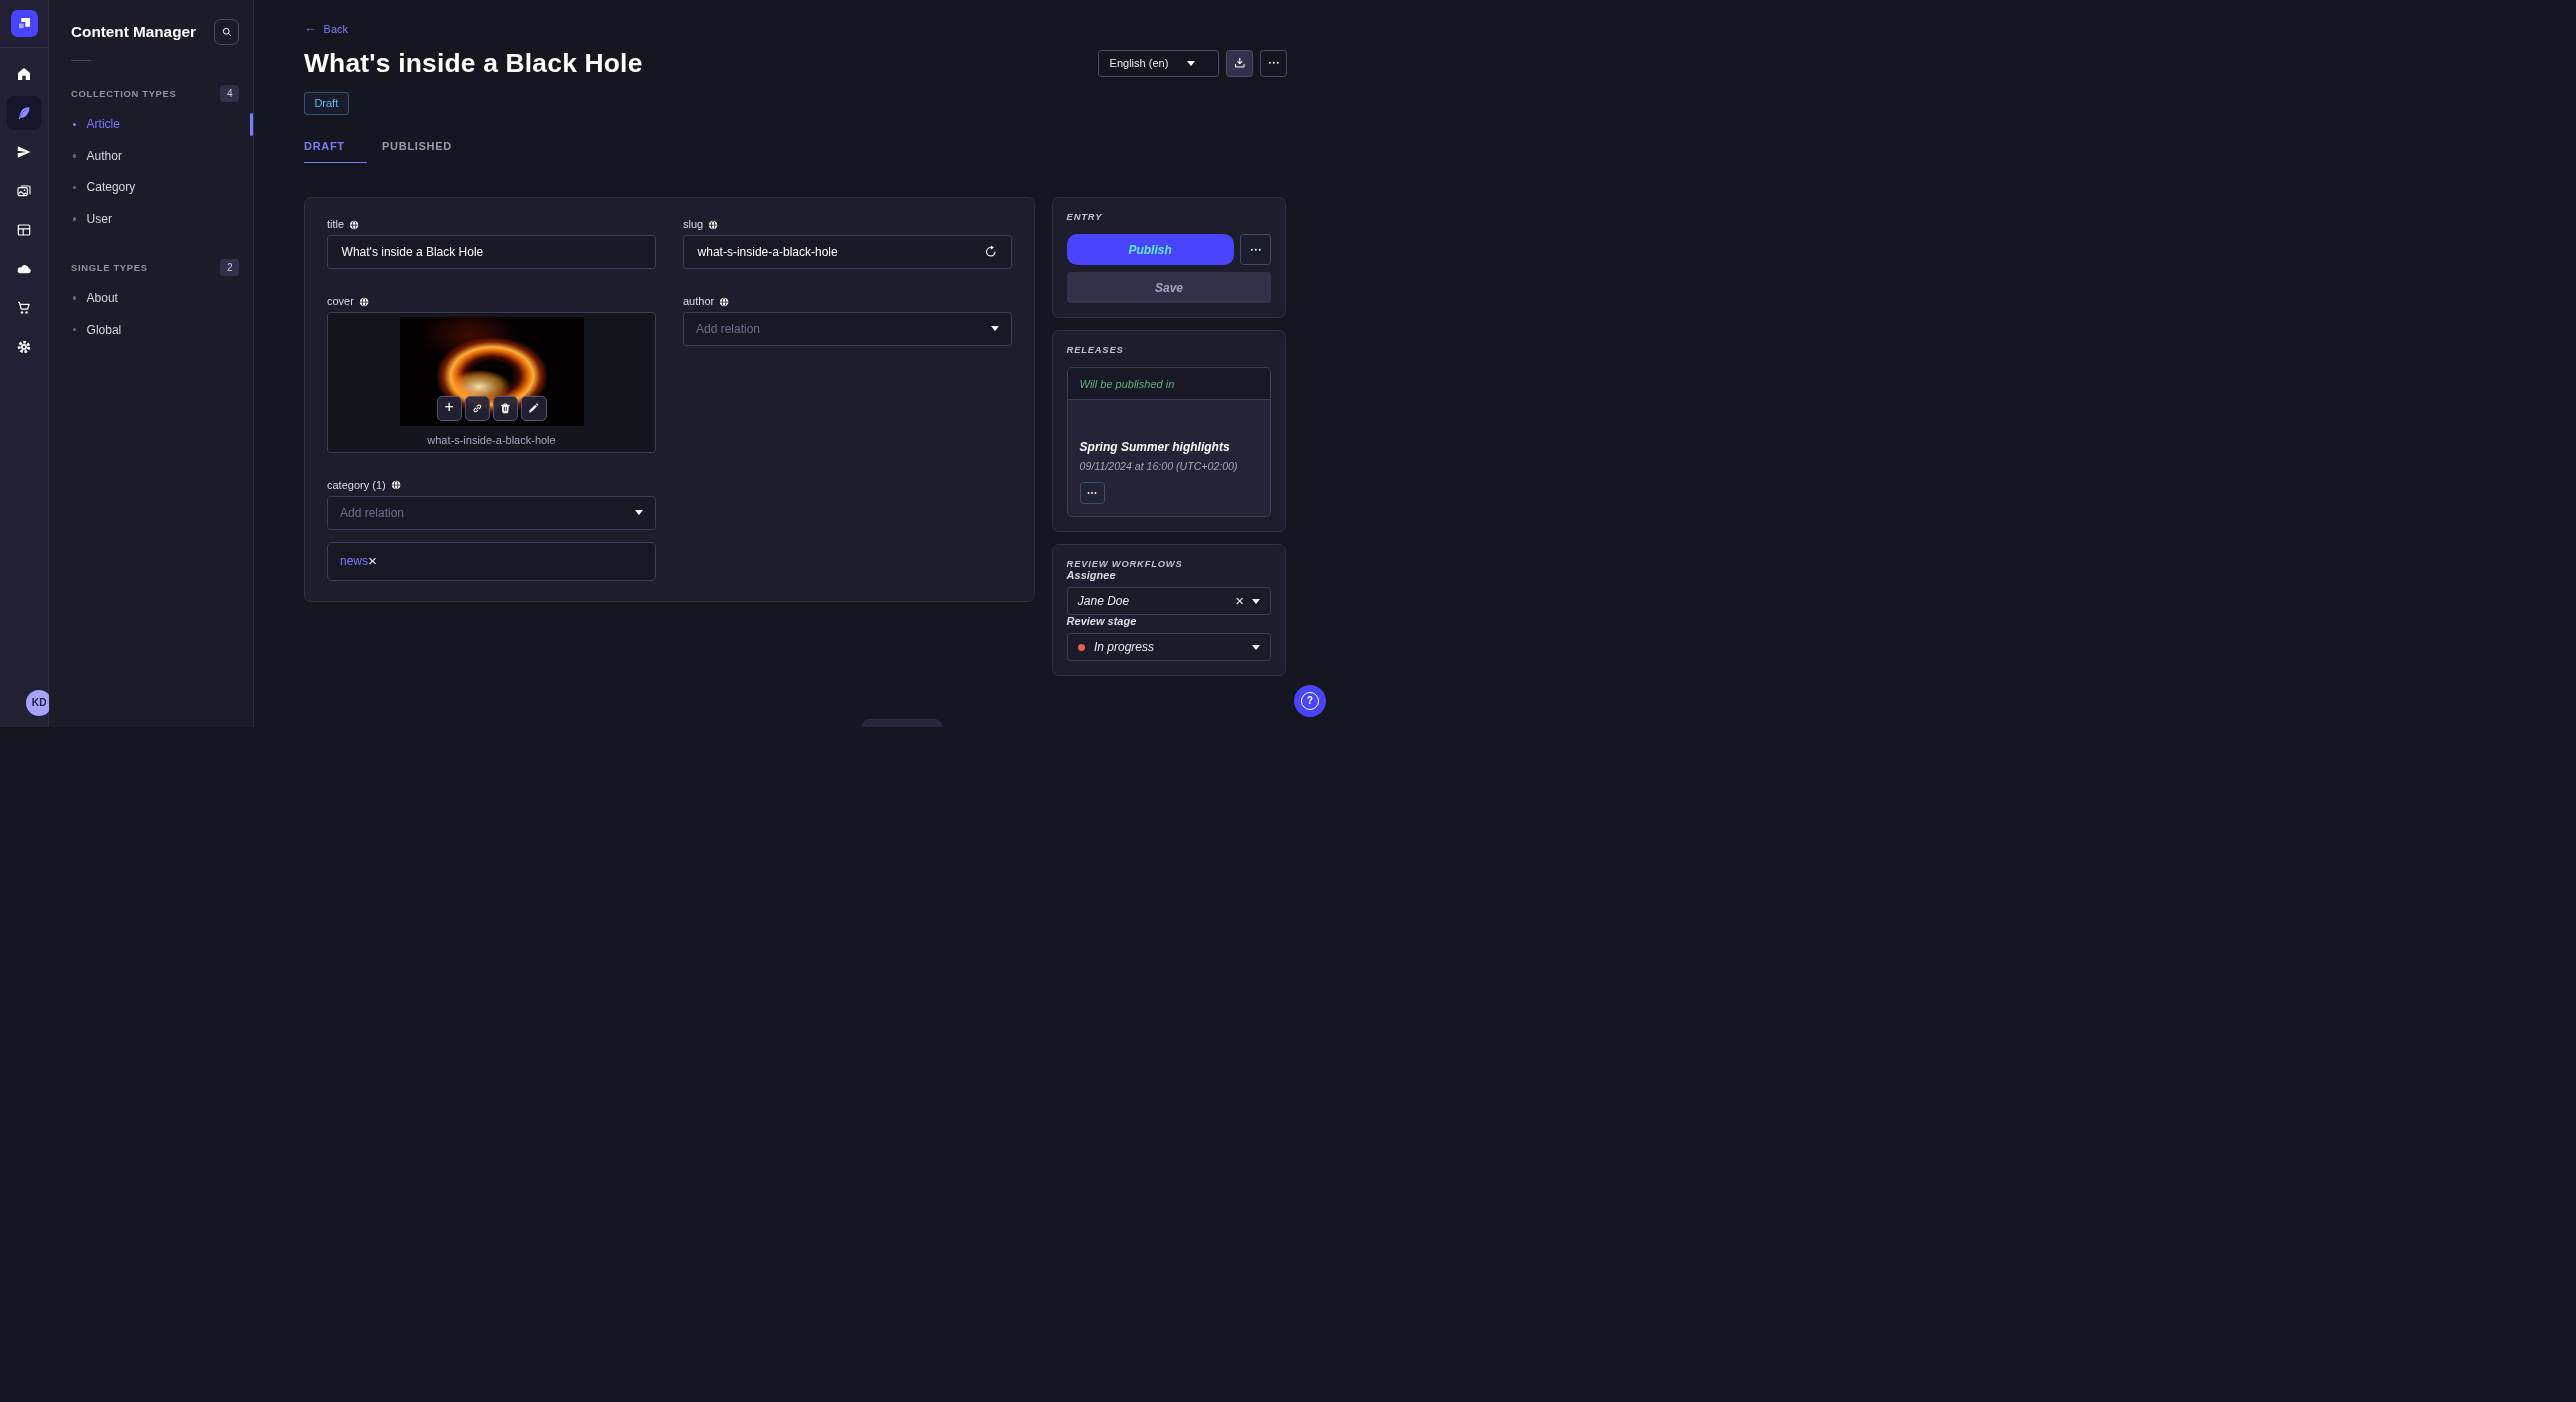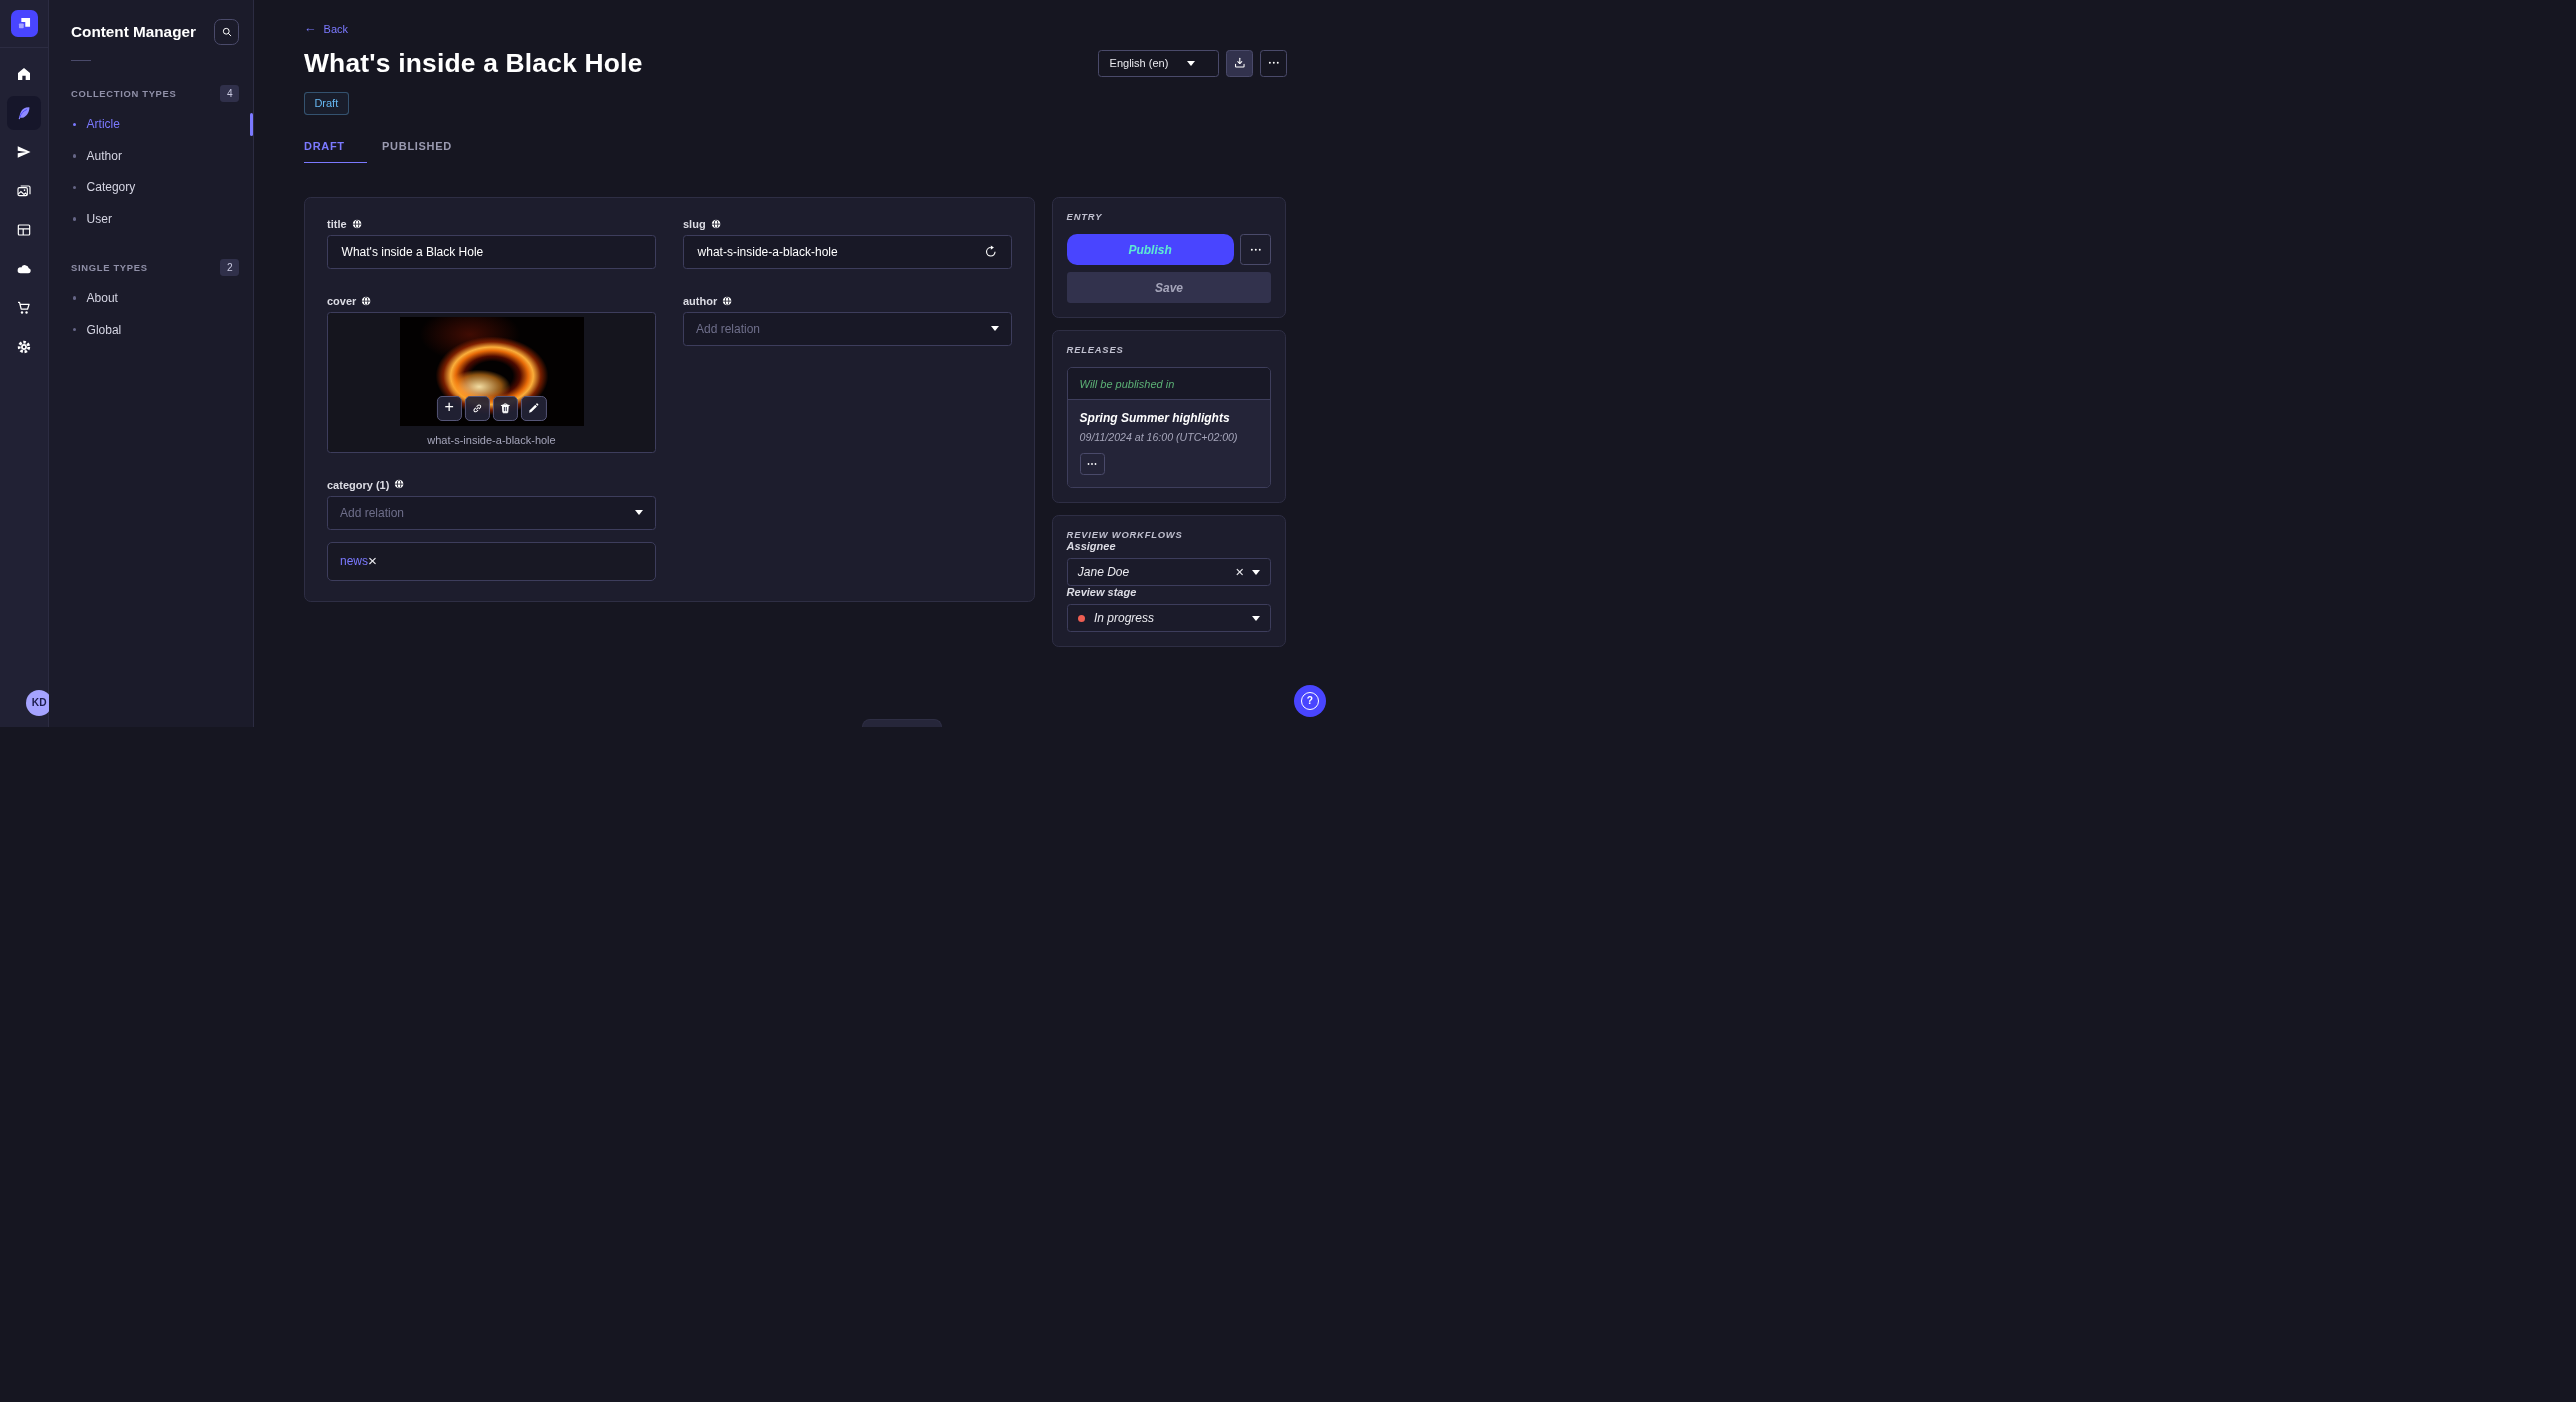--- a/index.html
+++ b/index.html
@@ -58,21 +58,21 @@
                   color:#66b7f1; background:rgba(102,183,241,.05); border:0.9px solid rgba(102,183,241,.35); }
   .tabs { display:flex; gap:15.3px; margin-top:25.6px; }
   .tab { font-size:11px; font-weight:700; letter-spacing:0.7px; padding:0 22px 9.4px 0; color:#9a9ab0; cursor:pointer; }
   .tab.active { color:#7b79ff; border-bottom:1.7px solid #7b79ff; }
 
   .content { display:flex; gap:17px; margin-top:34px; align-items:flex-start; }
 
   
   .form-card { width:731px; background:#1d1d2d; border:0.9px solid #2e2e44; border-radius:6.8px;
                padding:20.4px 22px; display:grid; grid-template-columns:1fr 1fr; column-gap:27px; row-gap:25.6px; }
-  .field-label { display:flex; align-items:center; gap:5.1px; font-size:11px; font-weight:700; color:#dcdce4; margin-bottom:5.1px; }
+  .field-label { display:flex; align-items:flex-end; gap:5.1px; font-size:11px; font-weight:400; color:#dcdce4; margin-bottom:5.1px; }
   .globe { width:10.2px; height:10.2px; }
   .text-input { height:34px; background:#181826; border:0.9px solid #3d3d5c; border-radius:3.4px;
                 display:flex; align-items:center; padding:0 13.6px; font-size:12px; color:#fff; }
   .textarea { height:89px; background:#181826; border:0.9px solid #3d3d5c; border-radius:3.4px;
               padding:9.4px 13.6px; font-size:12px; color:#fff; line-height:1.45; }
   .hint { font-size:11px; color:#a5a5ba; margin-top:6.8px; }
   .slug-input { justify-content:space-between; gap:8.5px; }
   .relation-input { height:34px; background:#181826; border:0.9px solid #3d3d5c; border-radius:3.4px;
                     display:flex; align-items:center; justify-content:space-between; padding:0 12px; }
   .placeholder { font-size:12px; color:#6e6e8a; }
@@ -104,21 +104,21 @@
   .entry-actions { display:flex; gap:6.8px; margin-top:12px; }
   .publish-btn { flex:1; height:31px; border-radius:10px; background:#4945ff; color:#5eead4; font-size:12px;
                  font-weight:700; display:flex; align-items:center; justify-content:center; cursor:pointer; }
   .entry-more { width:31px; height:31px; border:0.9px solid #4a4a6a; border-radius:3.4px;
                 display:flex; align-items:center; justify-content:center; }
   .save-btn { margin-top:6.8px; height:31px; border-radius:3.4px; background:#32324d; color:#a5a5ba; font-size:12px;
               font-weight:700; display:flex; align-items:center; justify-content:center; }
   .release-card { margin-top:12px; border:0.9px solid #3e3e5c; border-radius:5.1px; overflow:hidden; }
   .release-head { background:#181826; border-bottom:0.9px solid #3e3e5c; padding:9.4px 12px; font-size:11px; color:#5cb176; }
   .release-body { background:#242438; padding:11px 12px 12px; }
-  .release-name { font-size:12px; font-weight:700; color:#fff; }
+  .release-name { font-size:12px; font-weight:700; color:#fff;margin-top:29px; }
   .release-date { font-size:10.6px; color:#a5a5ba; margin-top:6px; }
   .release-more { margin-top:10.2px; width:25.6px; height:22px; border:0.9px solid #4a4a6a; border-radius:3.4px;
                   display:flex; align-items:center; justify-content:center; }
   .mini-label { font-size:11px; font-weight:700; color:#dcdce4; margin-top:0; }
   .combo { margin-top:6px; height:28px; background:#1b1b2a; border:0.9px solid #3d3d5c; border-radius:3.4px;
            display:flex; align-items:center; padding:0 10.2px; gap:8.5px; }
   .combo-value { flex:1; font-size:12px; color:#eaeaef; display:flex; align-items:center; gap:8.5px; }
   .dot-red { width:7.7px; height:7.7px; border-radius:50%; background:#ee5e52; }
   .combo .x-btn { font-size:14.5px; }
 

